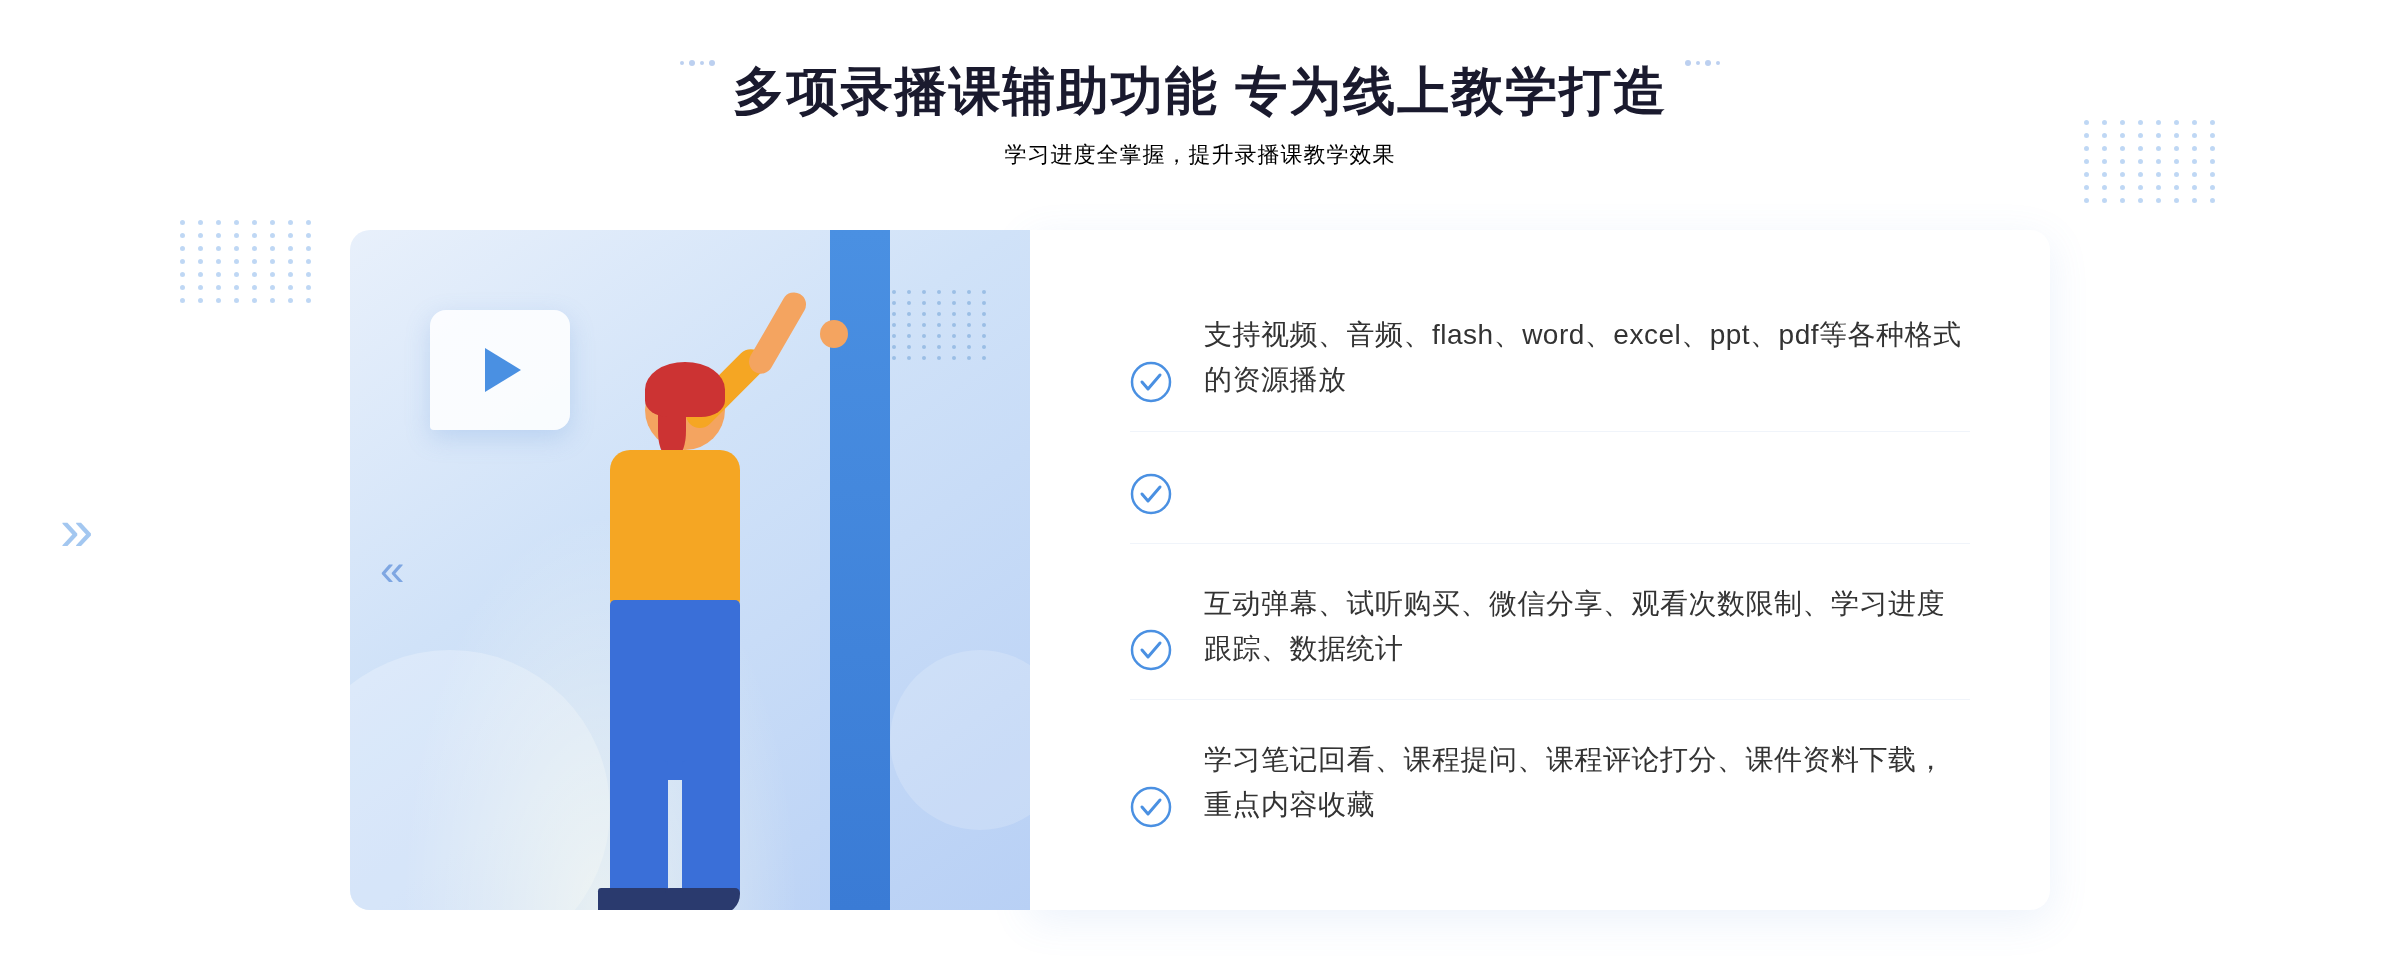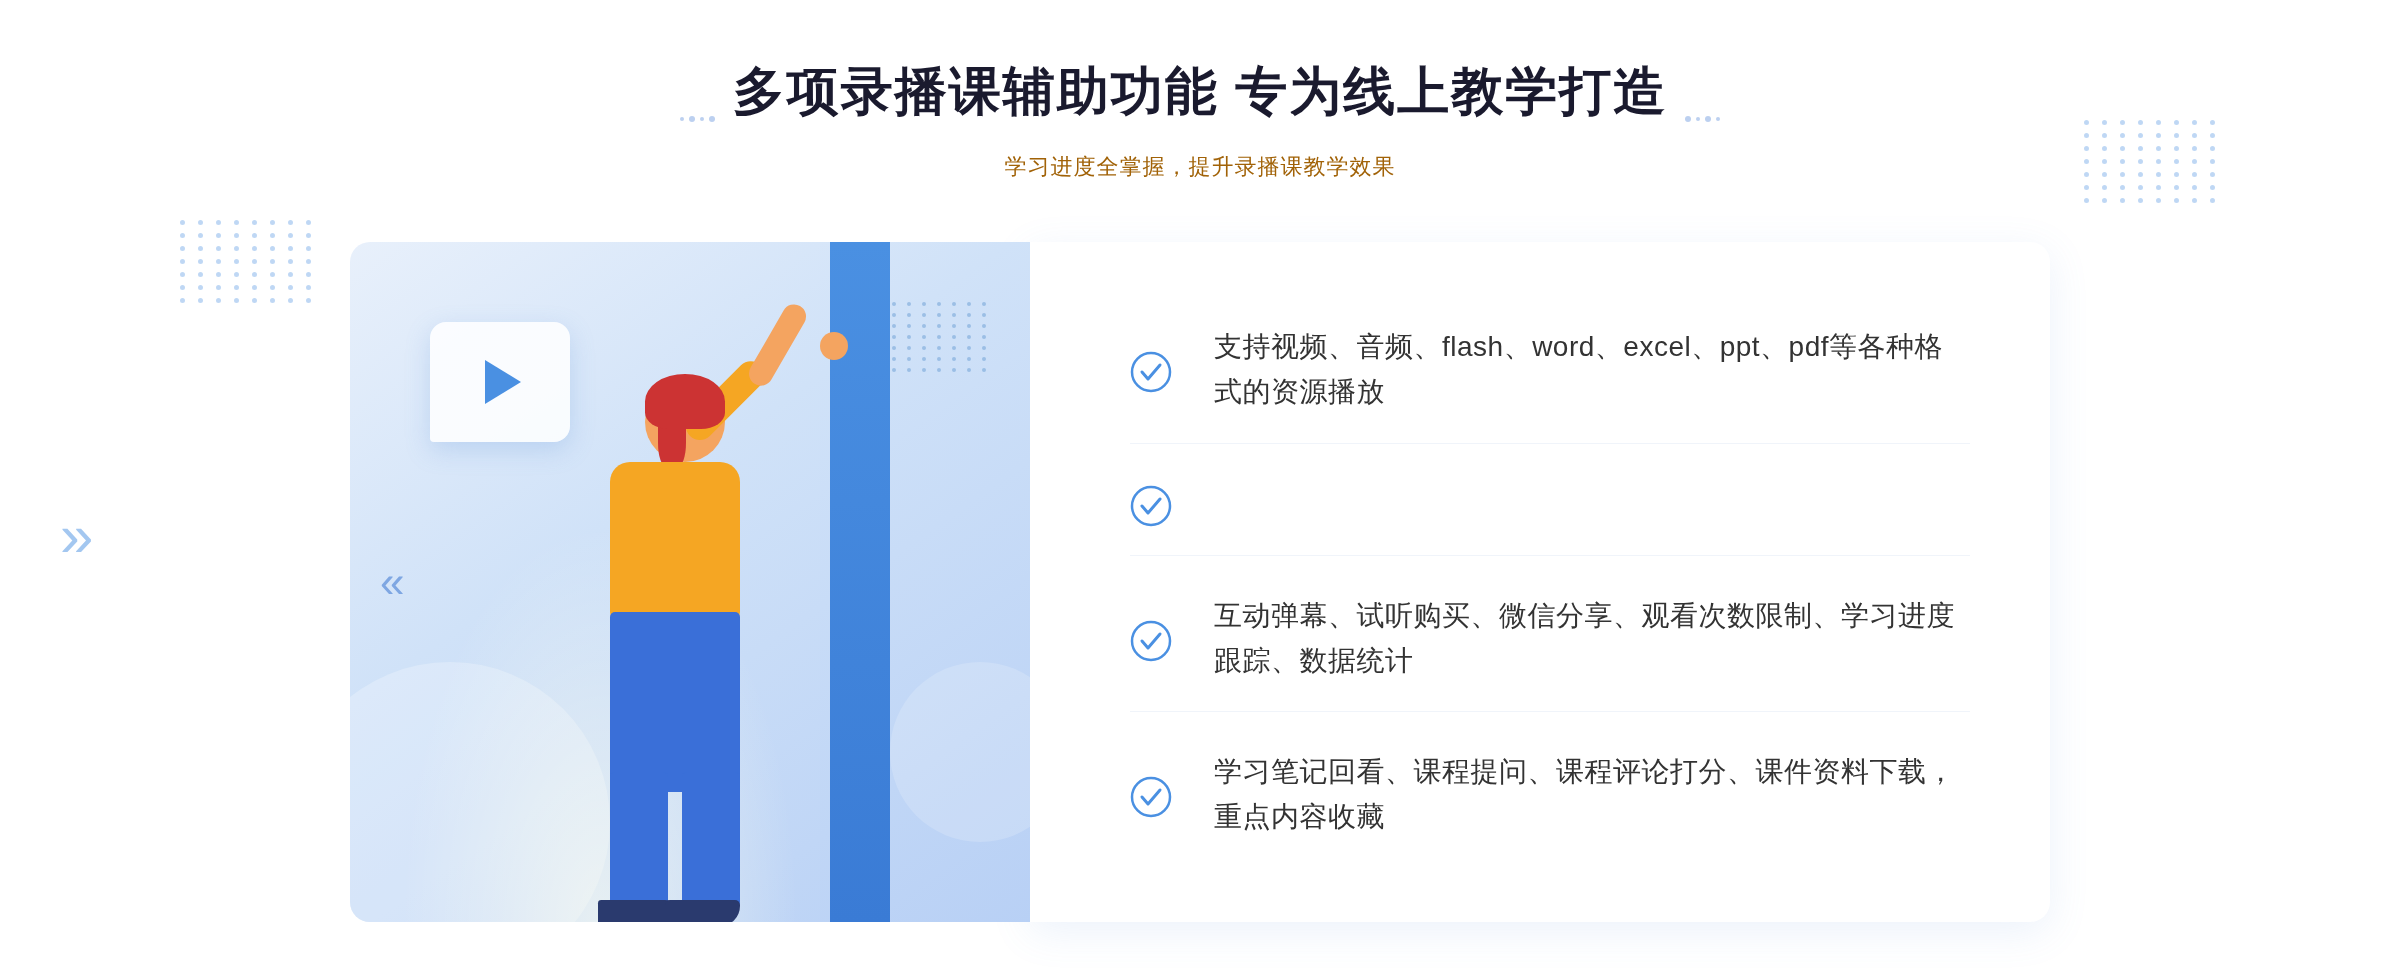--- a/index.html
+++ b/index.html
@@ -37,23 +37,23 @@
     .dot {
       width: 5px;
       height: 5px;
       border-radius: 50%;
       background: #4a90e2;
     }
 
     
     .header-decoration {
       display: flex;
-      align-items: flex-end;
+      align-items: flex-start;
       gap: 18px;
-      margin-bottom: 30px;
+      margin-bottom: 18px;
     }
     .deco-dots {
       display: flex;
       gap: 5px;
       align-items: center;
     }
     .deco-dot {
       width: 6px;
       height: 6px;
       background: #bcd0f0;
@@ -64,21 +64,21 @@
     .main-title {
       font-size: 52px;
       font-weight: 700;
       color: #1a1a2e;
       letter-spacing: 2px;
       line-height: 1.2;
     }
 
     .sub-title {
       font-size: 22px;
-      color: #a16207;
+      color: #000000;
       margin-bottom: 60px;
       letter-spacing: 1px;
     }
 
     
     .content-area {
       display: flex;
       width: 1700px;
       align-items: stretch;
       gap: 0;
@@ -321,22 +321,22 @@
       border-radius: 0 20px 20px 0;
       padding: 50px 80px 50px 100px;
       display: flex;
       flex-direction: column;
       justify-content: space-around;
       box-shadow: 0 10px 40px rgba(100,150,220,0.12);
     }
 
     .feature-item {
       display: flex;
-      align-items: center;
-      gap: 42px;
+      align-items: flex-end;
+      gap: 32px;
       padding: 28px 0;
       border-bottom: 1px solid #f0f4fa;
     }
     .feature-item:last-child {
       border-bottom: none;
     }
 
     .check-icon {
       width: 42px;
       height: 42px;

